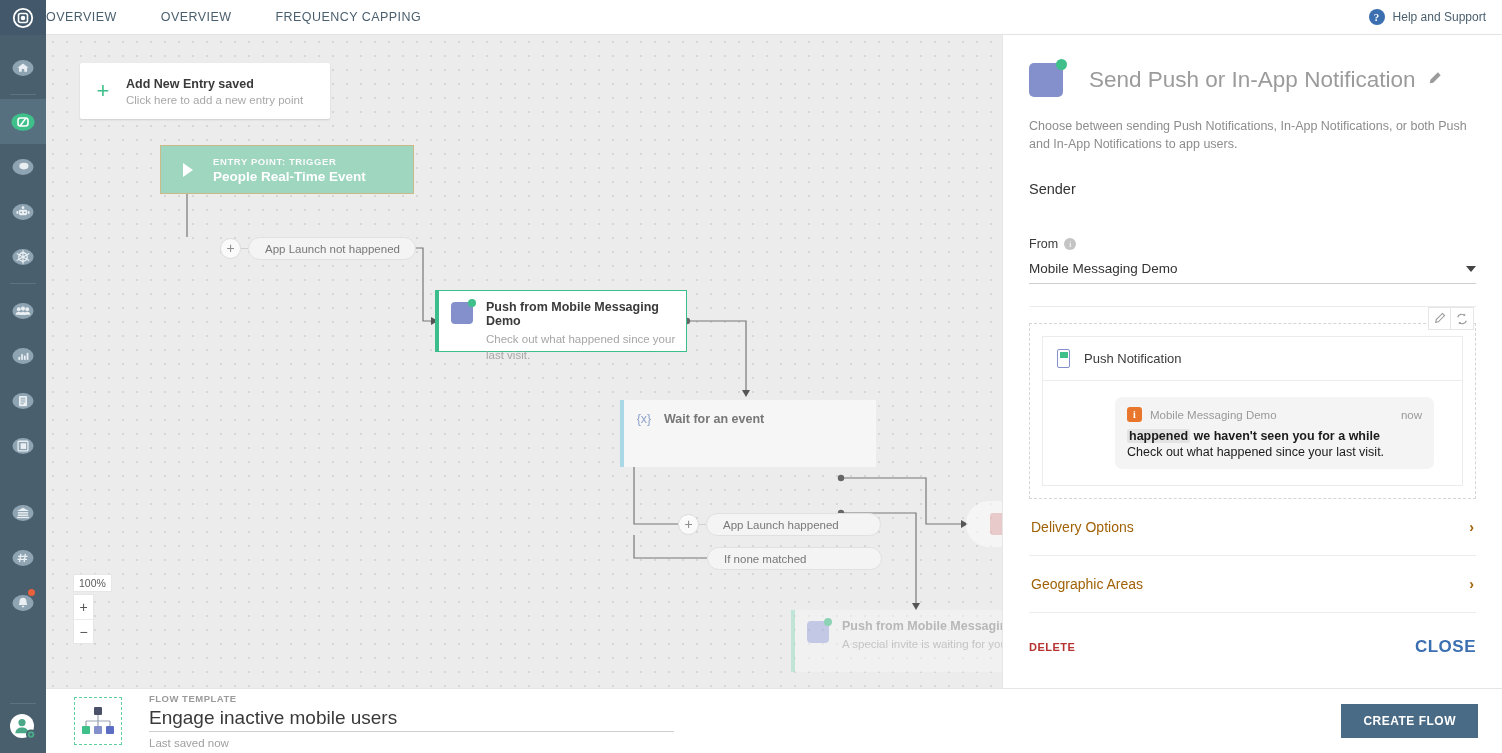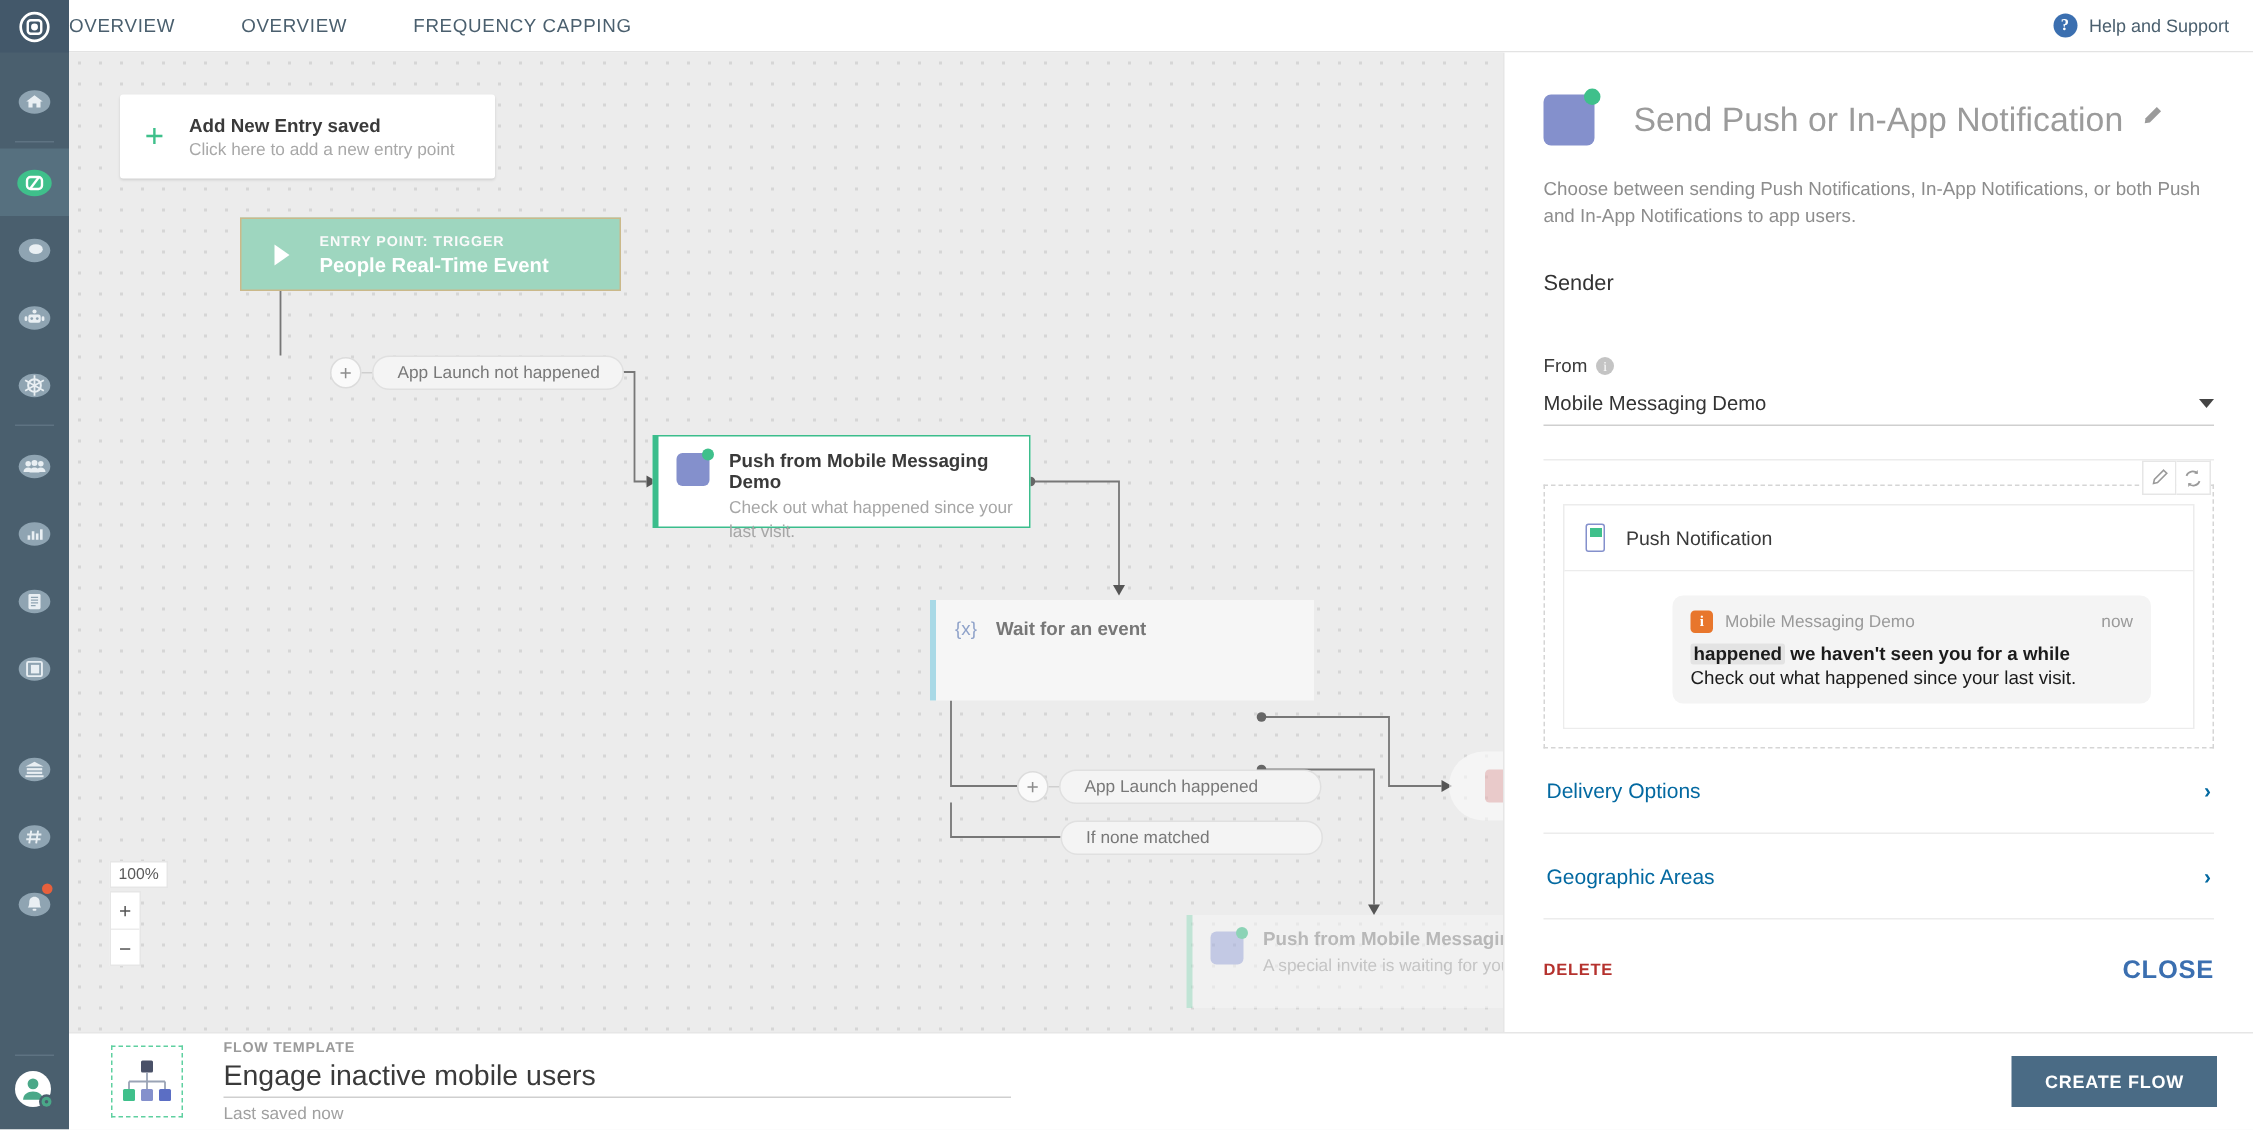--- a/index.html
+++ b/index.html
@@ -231,21 +231,21 @@
   .notif-app { font-size: 11.5px; color: #9a9a9a; }
   .notif-time { margin-left: auto; font-size: 11.5px; color: #9a9a9a; }
   .notif-title { font-size: 12.5px; font-weight: bold; color: #1b1b1b; margin-top: 7px; }
   .token { background: #e3e3e3; border-radius: 2px; padding: 0 2px; }
   .notif-body { font-size: 12.5px; color: #1b1b1b; margin-top: 2px; }
 
   .acc-row {
     display: flex; align-items: center; border-bottom: 1px solid #ececec;
     padding: 20px 2px; cursor: pointer;
   }
-  .acc-row span { font-size: 14px; color: #0369a1; }
+  .acc-row span { font-size: 14px; color: #a16207; }
   .chev { margin-left: auto; color: #4a4a4a; font-size: 15px; font-weight: bold; }
 
   .panel-actions { display: flex; align-items: center; margin-top: 24px; }
   .btn-delete { font-size: 11px; font-weight: bold; letter-spacing: .5px; color: #b5322e; cursor: pointer; }
   .btn-close { margin-left: auto; font-size: 17px; font-weight: bold; letter-spacing: .5px; color: #3b6fb0; cursor: pointer; }
 
   
   .footer {
     position: absolute; left: 46px; top: 688px; width: 1456px; height: 65px;
     background: #fff; border-top: 1px solid #e6e6e6; display: flex; align-items: center;

